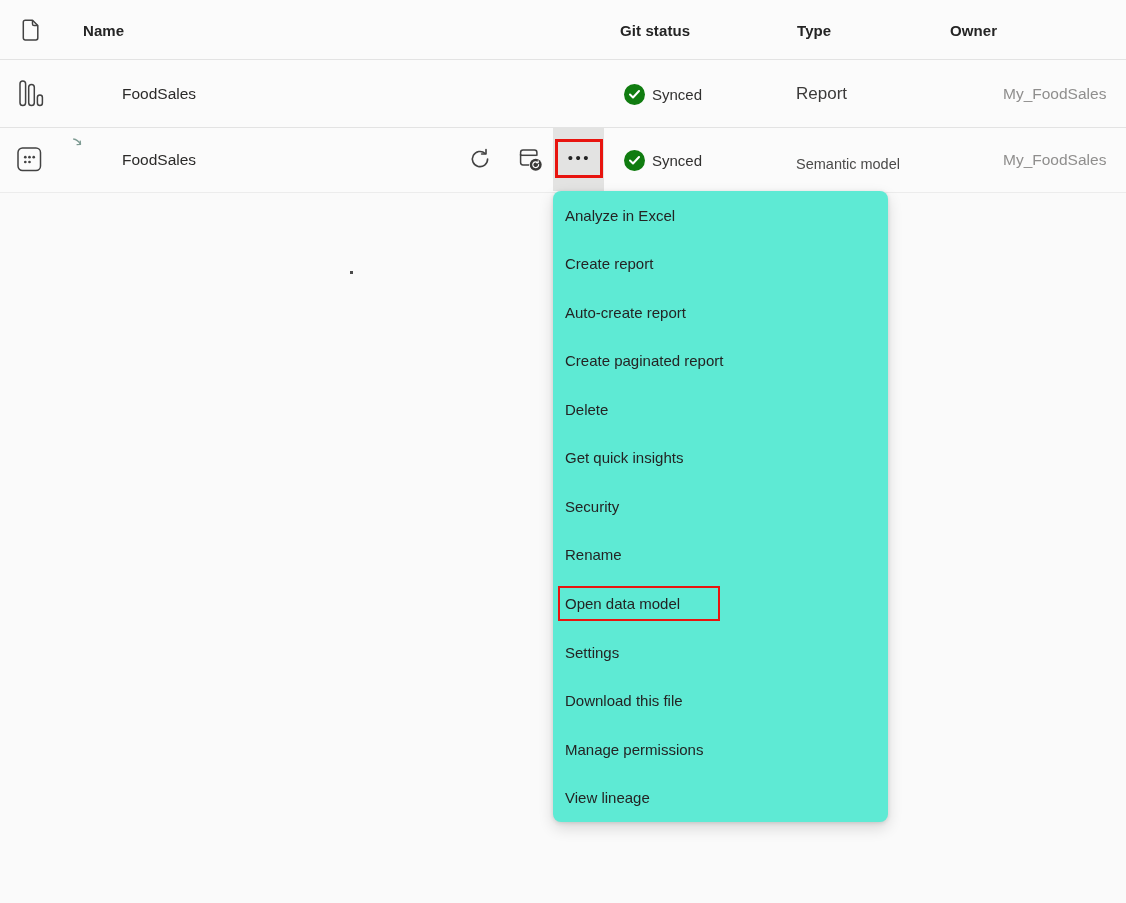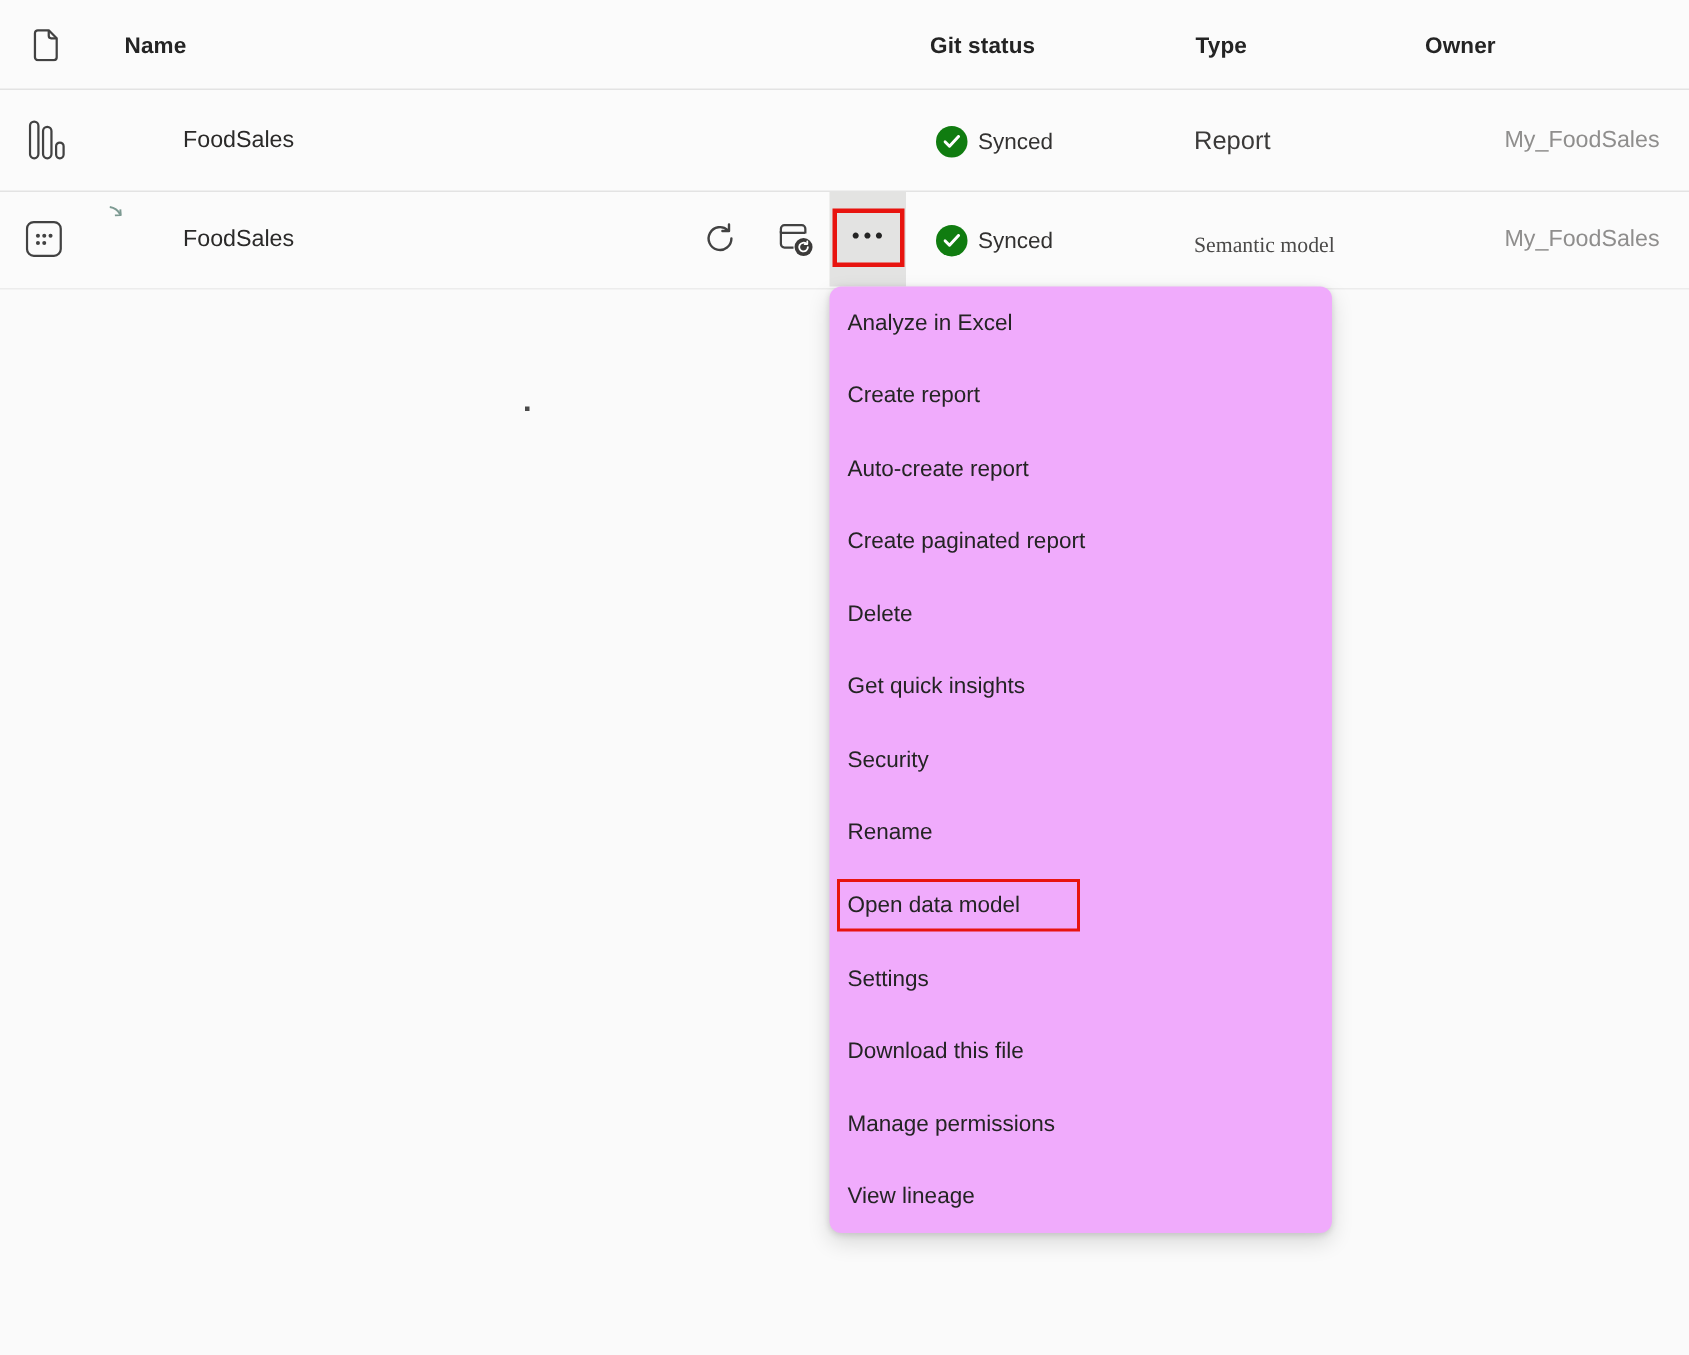--- a/index.html
+++ b/index.html
@@ -33,21 +33,21 @@
     position:absolute;left:553px;top:128px;width:51px;height:63px;
     background:#e3e3e2;display:flex;align-items:center;justify-content:center;cursor:pointer;
   }
   .more-dots{font-size:15px;letter-spacing:2.5px;color:#242424;padding-left:2px;margin-top:-4px;}
 
   .red-box{position:absolute;border:3px solid #e8140f;z-index:9;pointer-events:none;}
   .red-box-menu{border-width:2.5px;}
 
   .menu{
     position:absolute;left:553px;top:191px;width:335px;height:631px;
-    background:#f0abfc;border-radius:8px;z-index:5;
+    background:#5eead4;border-radius:8px;z-index:5;
     box-shadow:0 6px 15px rgba(0,0,0,.14),0 1px 4px rgba(0,0,0,.12);
     display:flex;flex-direction:column;overflow:hidden;
   }
   .menu-item{
     flex:1;display:flex;align-items:center;padding-left:12px;
     font-size:15px;color:#242424;cursor:pointer;white-space:nowrap;
   }
 
   .stray-dot{position:absolute;left:350px;top:271px;width:3px;height:3px;background:#4a4a4a;font-size:0;overflow:hidden;}
 </style>
@@ -127,21 +127,21 @@
     <span class="more-dots">•••</span>
   </div>
   <div class="red-box" style="left:555px;top:139px;width:42px;height:33px;"></div>
 
   <span class="badge" style="left:624px;top:150px;">
     <svg width="11" height="9" viewBox="0 0 11 9">
         <path d="M1 4.5 L4 7.5 L10 1" fill="none" stroke="#ffffff" stroke-width="2" stroke-linecap="round" stroke-linejoin="round"></path>
       </svg>
   </span>
   <span class="cell synced-label" style="left:652px;top:152px;">Synced</span>
-  <span class="cell type-model" style="left:796px;top:156px;font-family:Liberation Serif, serif;">Semantic model</span>
+  <span class="cell type-model" style="left:796px;top:156px;">Semantic model</span>
   <span class="cell owner-cell" style="left:1003px;top:151px;">My_FoodSales</span>
 
   <span class="stray-dot"></span>
 
   <div class="menu">
     <div class="menu-item">Analyze in Excel</div>
     <div class="menu-item">Create report</div>
     <div class="menu-item">Auto-create report</div>
     <div class="menu-item">Create paginated report</div>
     <div class="menu-item">Delete</div>

